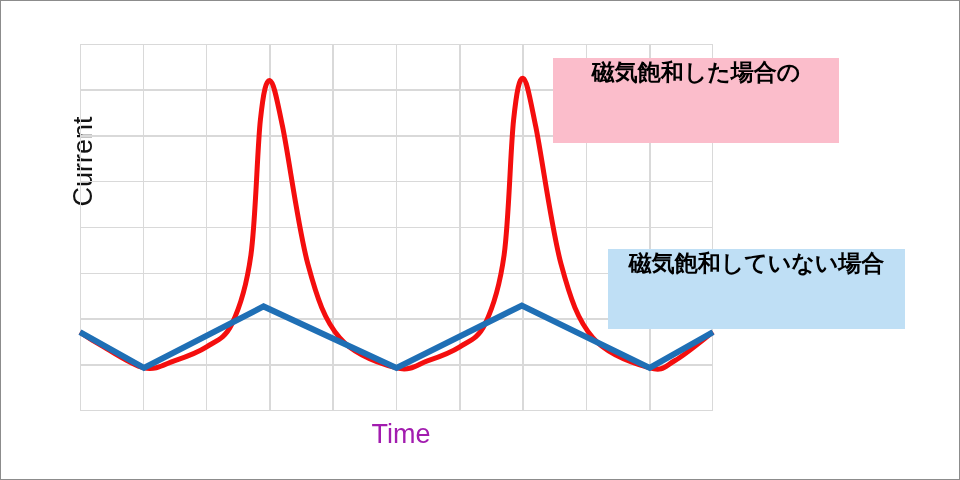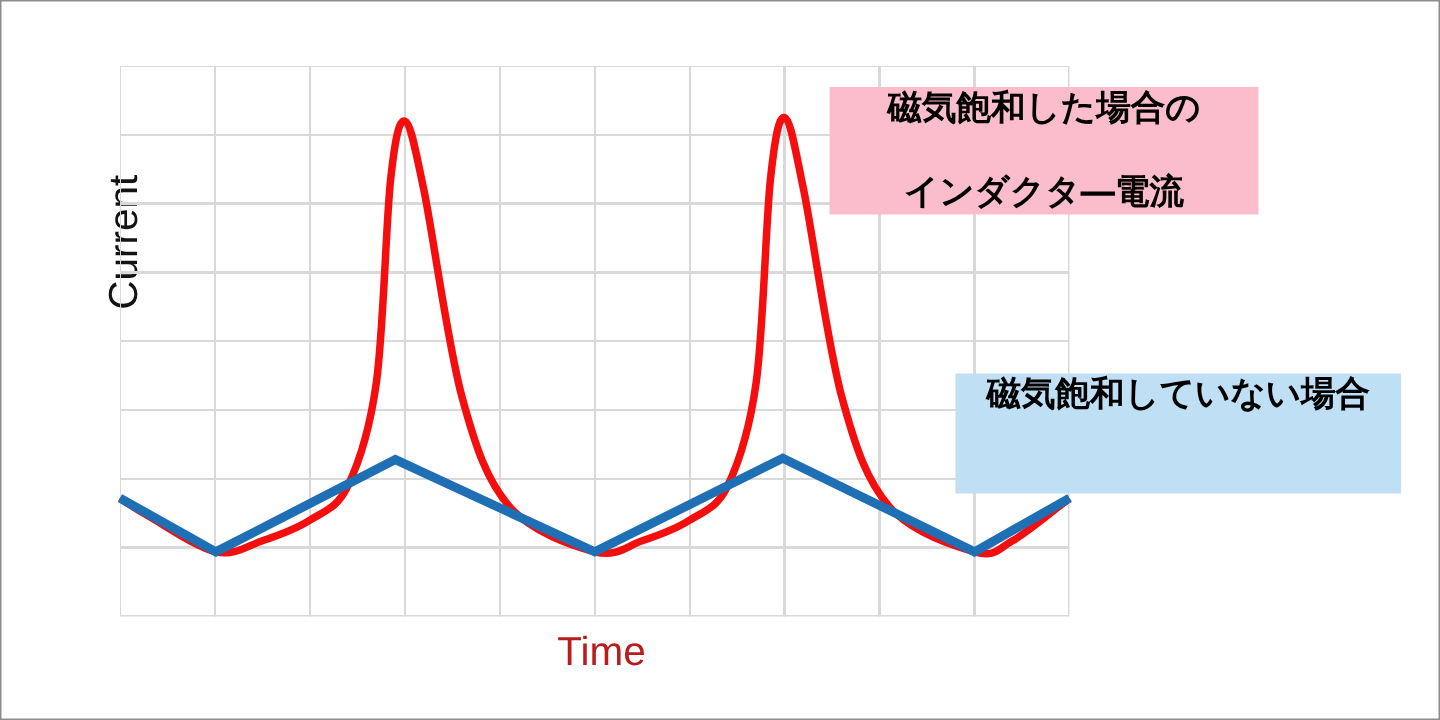--- a/index.html
+++ b/index.html
@@ -37,21 +37,21 @@
     font-size:27px;
     color:#131313;
     white-space:nowrap;
   }
   #x-axis-label{
     position:absolute;
     left:0;top:418px;
     width:960px;
     text-align:center;
     font-size:27px;
-    color:#b91c1c;
+    color:#a21caf;
   }
   #x-axis-label-inner{ position:relative; left:-80px; }
 
   
   .annotation{
     position:absolute;
     box-sizing:border-box;
     display:flex;
     flex-direction:column;
     align-items:center;
@@ -63,21 +63,21 @@
     color:#000000;
     letter-spacing:0px;
     text-align:center;
   }
   #annotation-saturated{
     left:552px;top:57px;
     width:286px;height:85px;
     background:#fbbdcb;
   }
   #annotation-unsaturated{
-    left:636px;top:248px;
+    left:607px;top:248px;
     width:297px;height:80px;
     background:#bfdff5;
   }
   .ann-line{display:block;white-space:nowrap;}
 </style>
 </head>
 <body>
 
 <div id="figure">
 
@@ -111,20 +111,19 @@
         <path d="M0,288.095 L63.93300000000001,323.8775 L183.57,262.40500000000003 L316.5,323.8775 L441.83400000000006,261.4875 L569.7,323.8775 L633,288.095" fill="none" stroke="#1f6fb5" stroke-width="6" stroke-linejoin="miter" stroke-linecap="butt"></path>
       </svg>
   </div>
 
   <div id="x-axis-label">
     <span id="x-axis-label-inner">Time</span>
   </div>
 
   <div id="annotation-saturated" class="annotation">
     <span class="ann-line">磁気飽和した場合の</span>
-    <span class="ann-line">インダクタ―電流</span>
   </div>
 
   <div id="annotation-unsaturated" class="annotation">
     <span class="ann-line">磁気飽和していない場合</span>
   </div>
 
 </div>
 
 </body></html>

